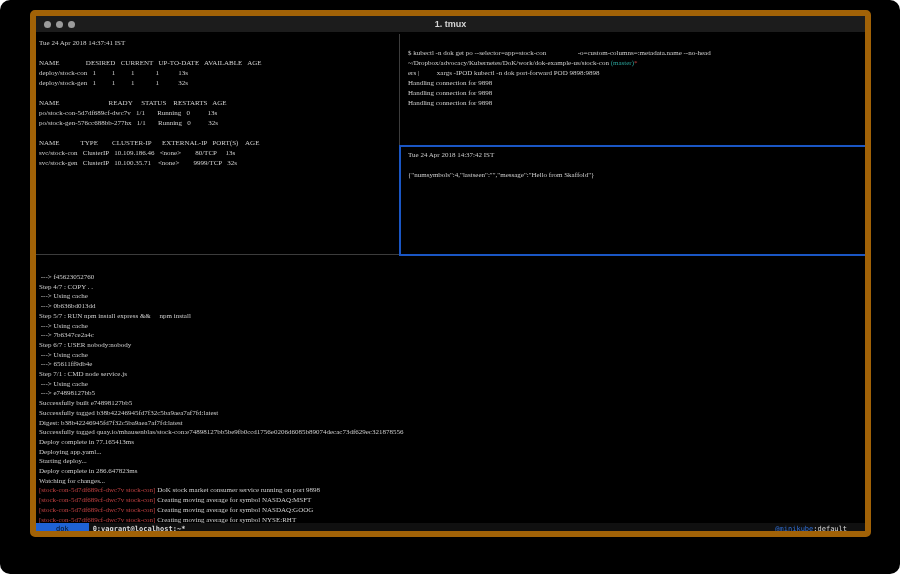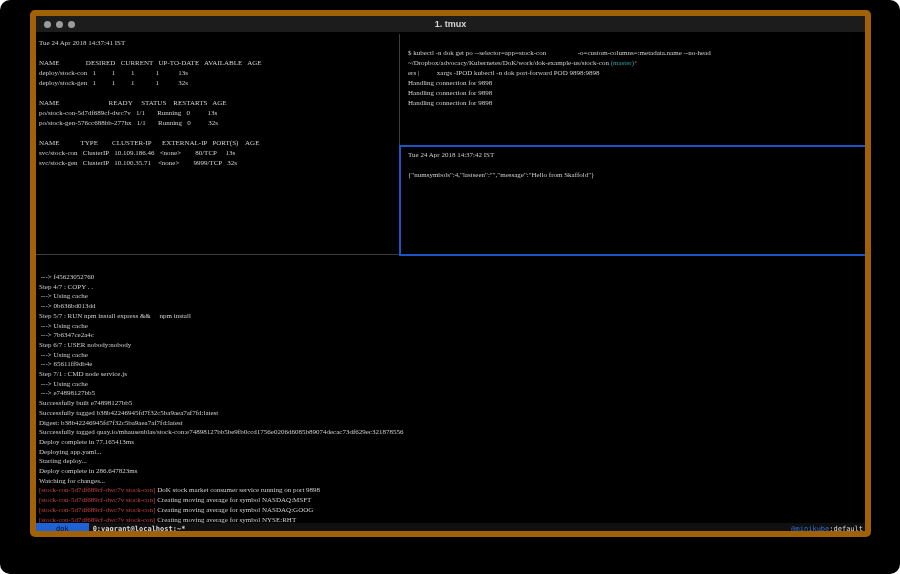--- a/index.html
+++ b/index.html
@@ -35,21 +35,21 @@
   .bdr-v-gray  { left:363px; top:0;     width:1px;   height:111px; background:#3c3c3c; }
   .bdr-h-gray  { left:0;     top:220px; width:363px; height:1px;   background:#3c3c3c; }
   .bdr-blue-top    { left:363px; top:111px; width:475px; height:2px;   background:#1a56c4; }
   .bdr-blue-left   { left:363px; top:111px; width:2px;   height:111px; background:#1a56c4; }
   .bdr-blue-bottom { left:363px; top:220px; width:475px; height:2px;   background:#1a56c4; }
 
   .statusbar { position:absolute; left:0; right:0; top:489px; height:12px; background:#101010;
                display:flex; align-items:center; font-size:7px; line-height:12px; color:#d8d8d8; }
   .session { background:#1f62d4; color:#04101f; padding:0 20px; height:12px; display:inline-block; }
   .winlabel { padding-left:4px; color:#d8d8d8;font-weight:bold; }
-  .sb-right { margin-left:auto; padding-right:2px; }
+  .sb-right { margin-left:auto; padding-right:18px; }
   .ctx { color:#2f6fd6; }
   .ns  { color:#d8d8d8; }
 </style>
 </head>
 <body>
 
 <div class="screen">
   <div class="window">
 
     <div class="titlebar">

